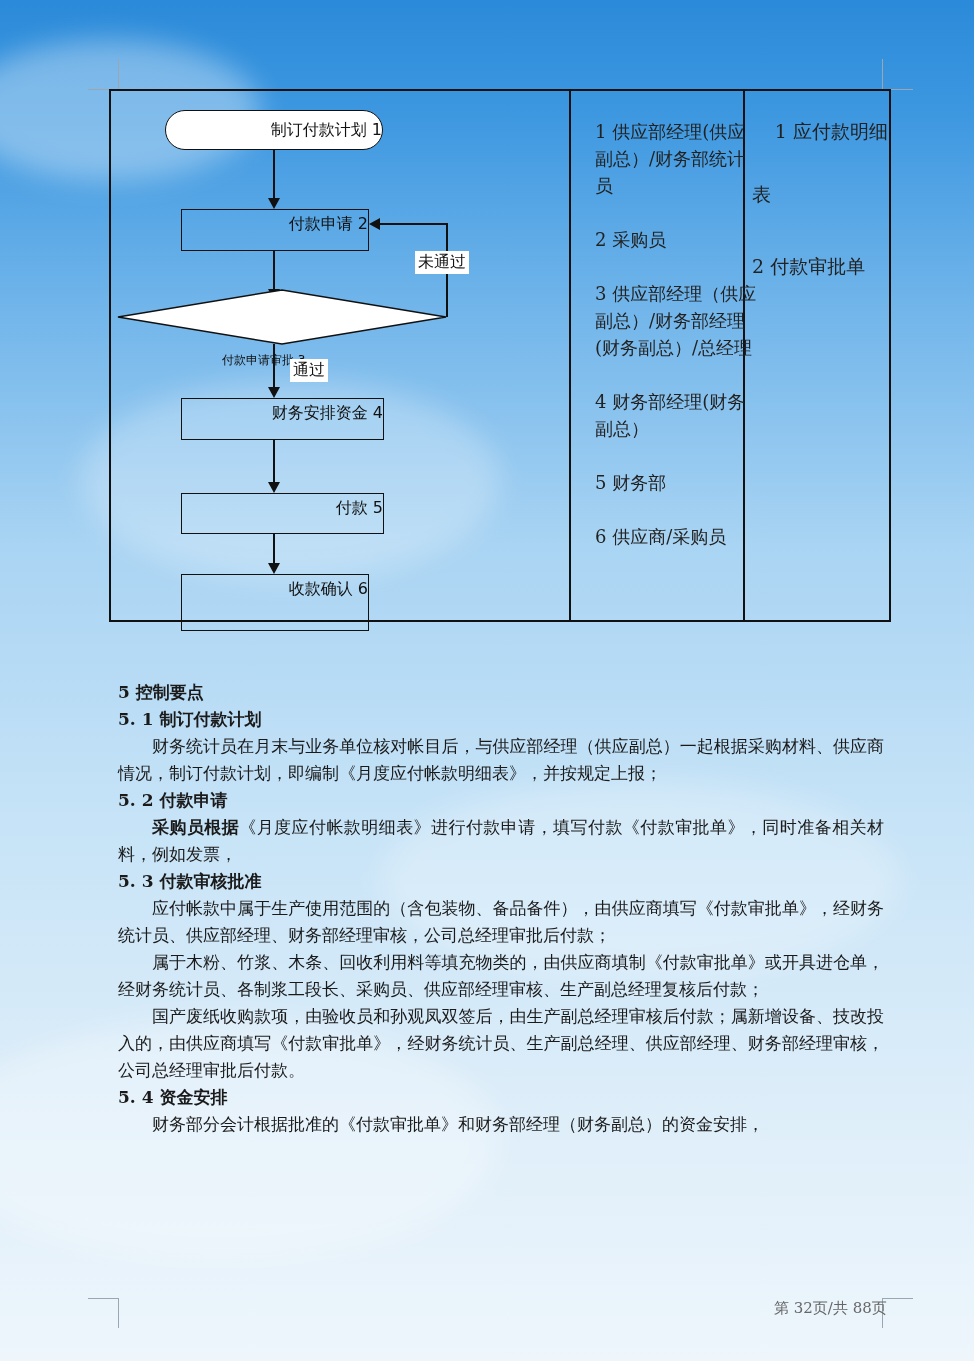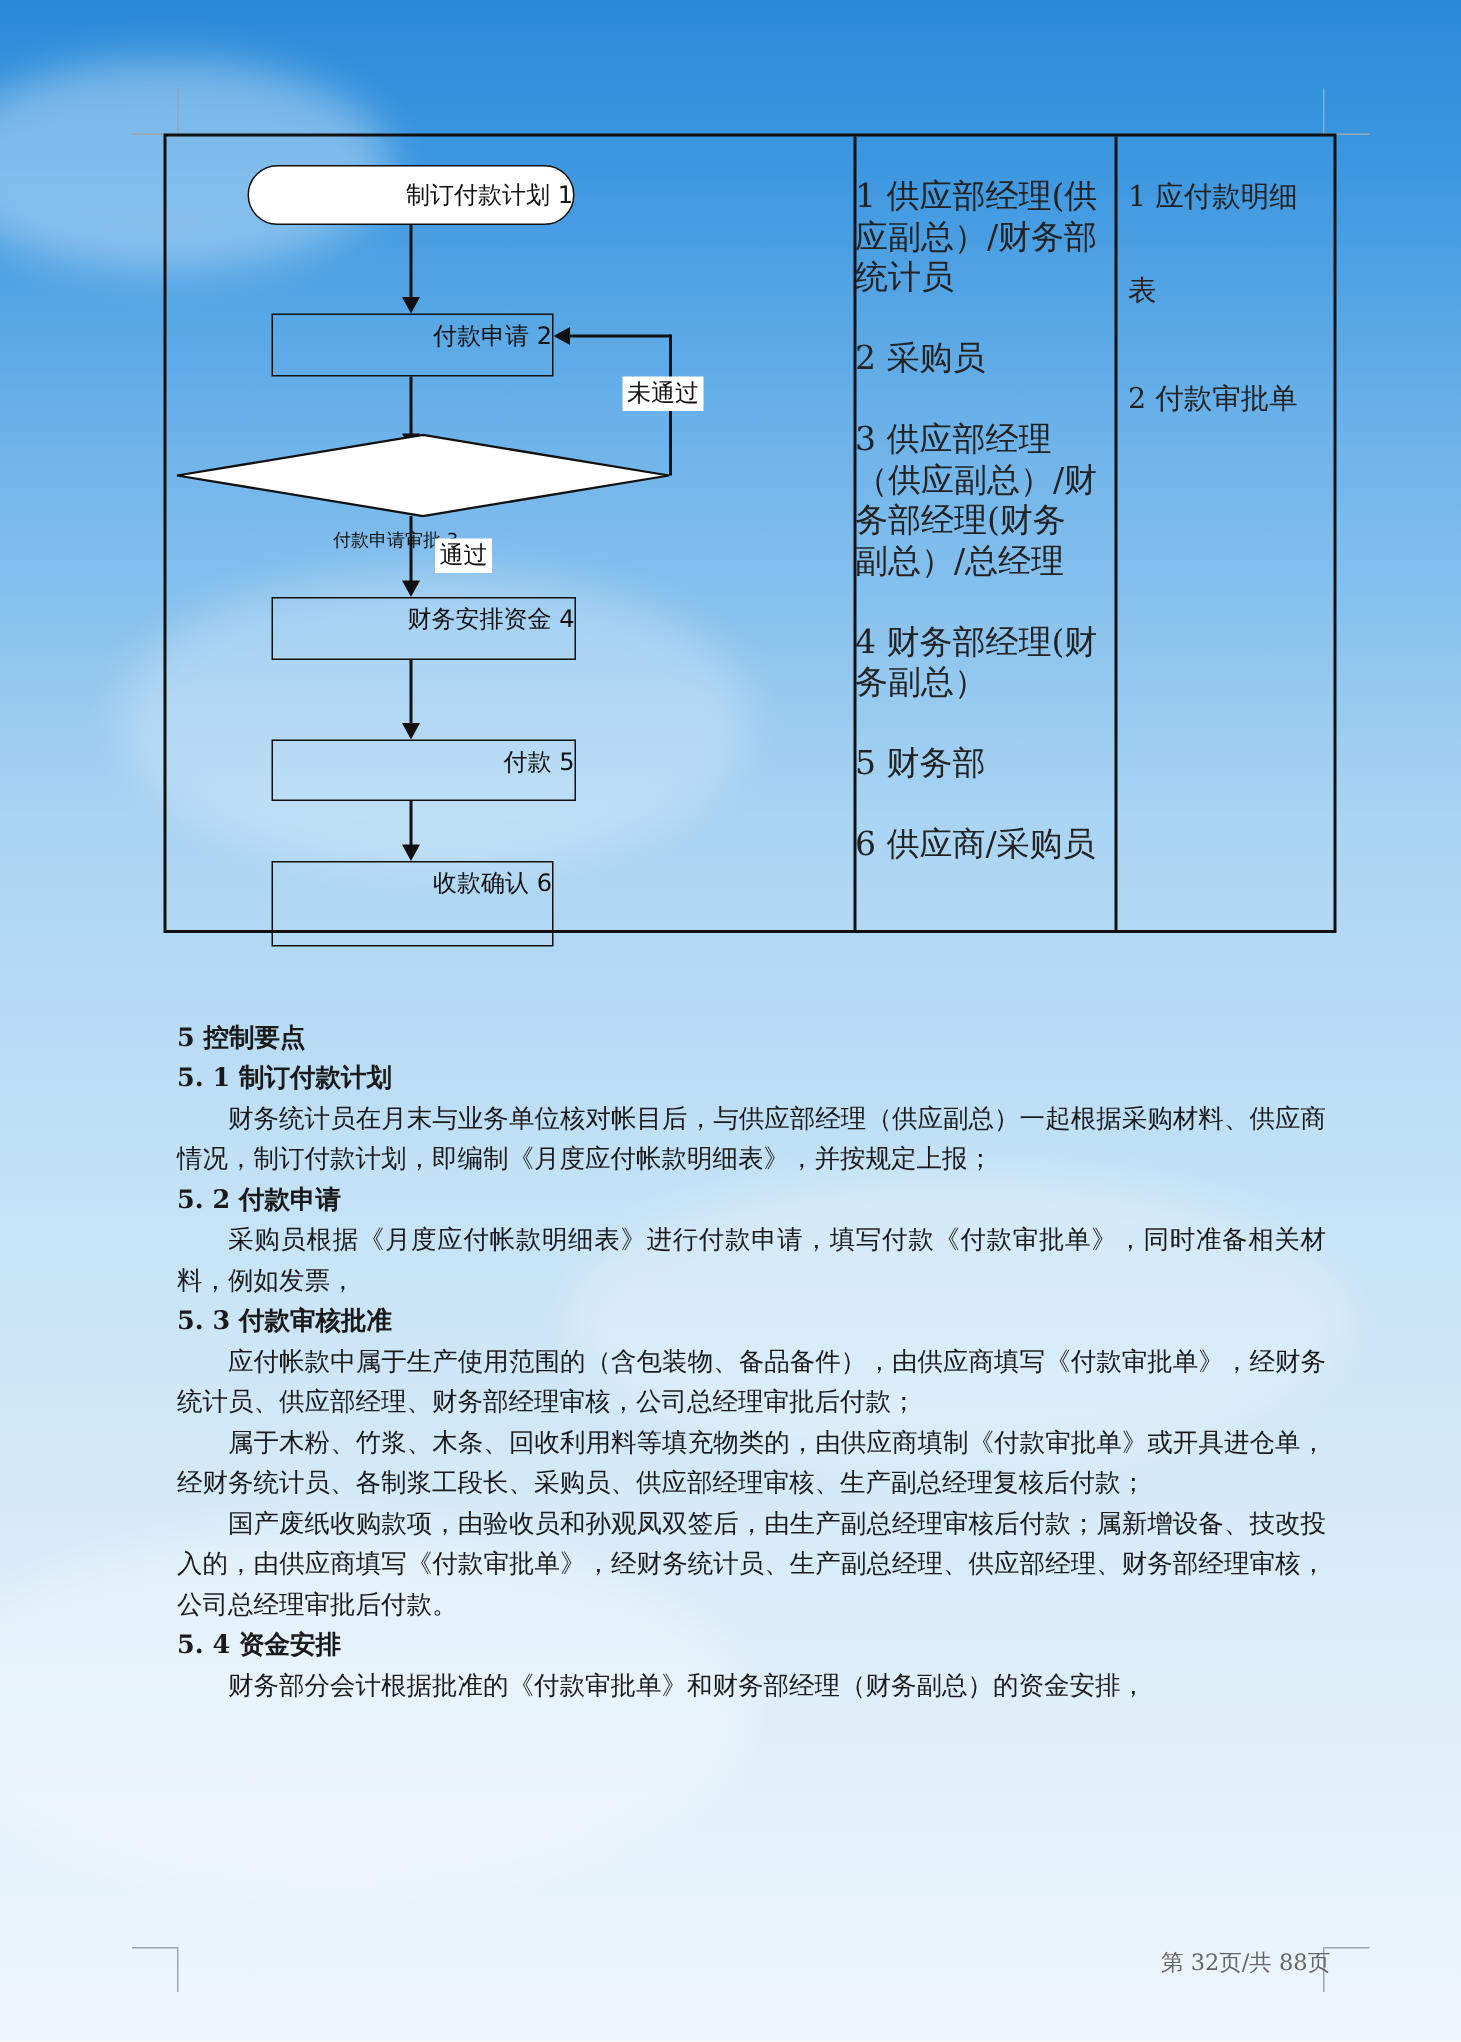--- a/index.html
+++ b/index.html
@@ -15,28 +15,28 @@
   .node { position:absolute; background:transparent; border:1.5px solid #111; box-sizing:border-box;
           font-size:16px; color:#111; text-align:right; font-family:"DejaVu Sans","Liberation Sans",sans-serif; }
   .node.term { background:#fff; border-radius:22px; line-height:37px; }
   .node.rect { padding-top:4px; }
   .vline { position:absolute; width:1.5px; background:#111; }
   .hline { position:absolute; height:1.5px; background:#111; }
   .arrow-down { position:absolute; width:0; height:0; border-left:6px solid transparent; border-right:6px solid transparent; border-top:11px solid #111; }
   .arrow-left { position:absolute; width:0; height:0; border-top:6px solid transparent; border-bottom:6px solid transparent; border-right:11px solid #111; }
   .label-box { position:absolute; background:#fff; font-size:16px; padding:1px 3px; color:#111; font-family:"DejaVu Sans","Liberation Sans",sans-serif; }
   .diamond-text { position:absolute; font-size:12px; color:#111; font-family:"DejaVu Sans","Liberation Sans",sans-serif;margin-top:45px; }
-  .roles { position:absolute; left:570px; top:118px; width:162px; font-size:22px; line-height:27px; color:#222; }
+  .roles { position:absolute; left:595px; top:118px; width:162px; font-size:18px; line-height:27px; color:#222; }
   .roles p { margin:0 0 27px 0; }
   .docs { position:absolute; left:752px; top:118px; width:136px; font-size:19px; line-height:27px; color:#222; }
   .docs p { margin:0; }
   .text { position:absolute; left:118px; top:679px; width:766px; font-size:17px; line-height:27px; color:#1a1a1a; }
   .text .h { font-weight:bold; margin:0; }
   .text .p { margin:0; text-indent:2em; text-align:justify; }
-  .text b { font-weight:normal; }
+  .text b { font-weight:bold; }
   .footer { position:absolute; left:774px; top:1299px; font-size:15px; color:#666; }
 </style>
 </head>
 <body>
 
 <div class="cloud" style="left:-40px;top:40px;width:300px;height:140px;"></div>
 <div class="cloud" style="left:80px;top:380px;width:420px;height:200px;background:rgba(255,255,255,0.25)"></div>
 <div class="cloud" style="left:380px;top:780px;width:520px;height:200px;background:rgba(255,255,255,0.25)"></div>
 <div class="cloud" style="left:-60px;top:1020px;width:560px;height:240px;background:rgba(255,255,255,0.3)"></div>
 
@@ -89,21 +89,21 @@
 <div class="roles">
   <p>1 供应部经理(供应副总）/财务部统计员</p>
   <p>2 采购员</p>
   <p>3 供应部经理（供应副总）/财务部经理(财务副总）/总经理</p>
   <p>4 财务部经理(财务副总）</p>
   <p>5 财务部</p>
   <p>6 供应商/采购员</p>
 </div>
 
 <div class="docs">
-  <p style="margin-bottom:36px;">1 应付款明细</p>
+  <p style="margin-bottom:36px;text-align:right;">1 应付款明细</p>
   <p style="margin-bottom:45px;">表</p>
   <p>2 付款审批单</p>
 </div>
 
 <div class="text">
   <p class="h">5 控制要点</p>
   <p class="h">5. 1 制订付款计划</p>
   <p class="p">财务统计员在月末与业务单位核对帐目后，与供应部经理（供应副总）一起根据采购材料、供应商情况，制订付款计划，即编制《月度应付帐款明细表》，并按规定上报；</p>
   <p class="h">5. 2 付款申请</p>
   <p class="p"><b>采购员根据</b><span>《月度应付帐款明细表》进行付款申请，填写付款《付款审批单》，同时准备相关材料，例如发票，</span></p>

